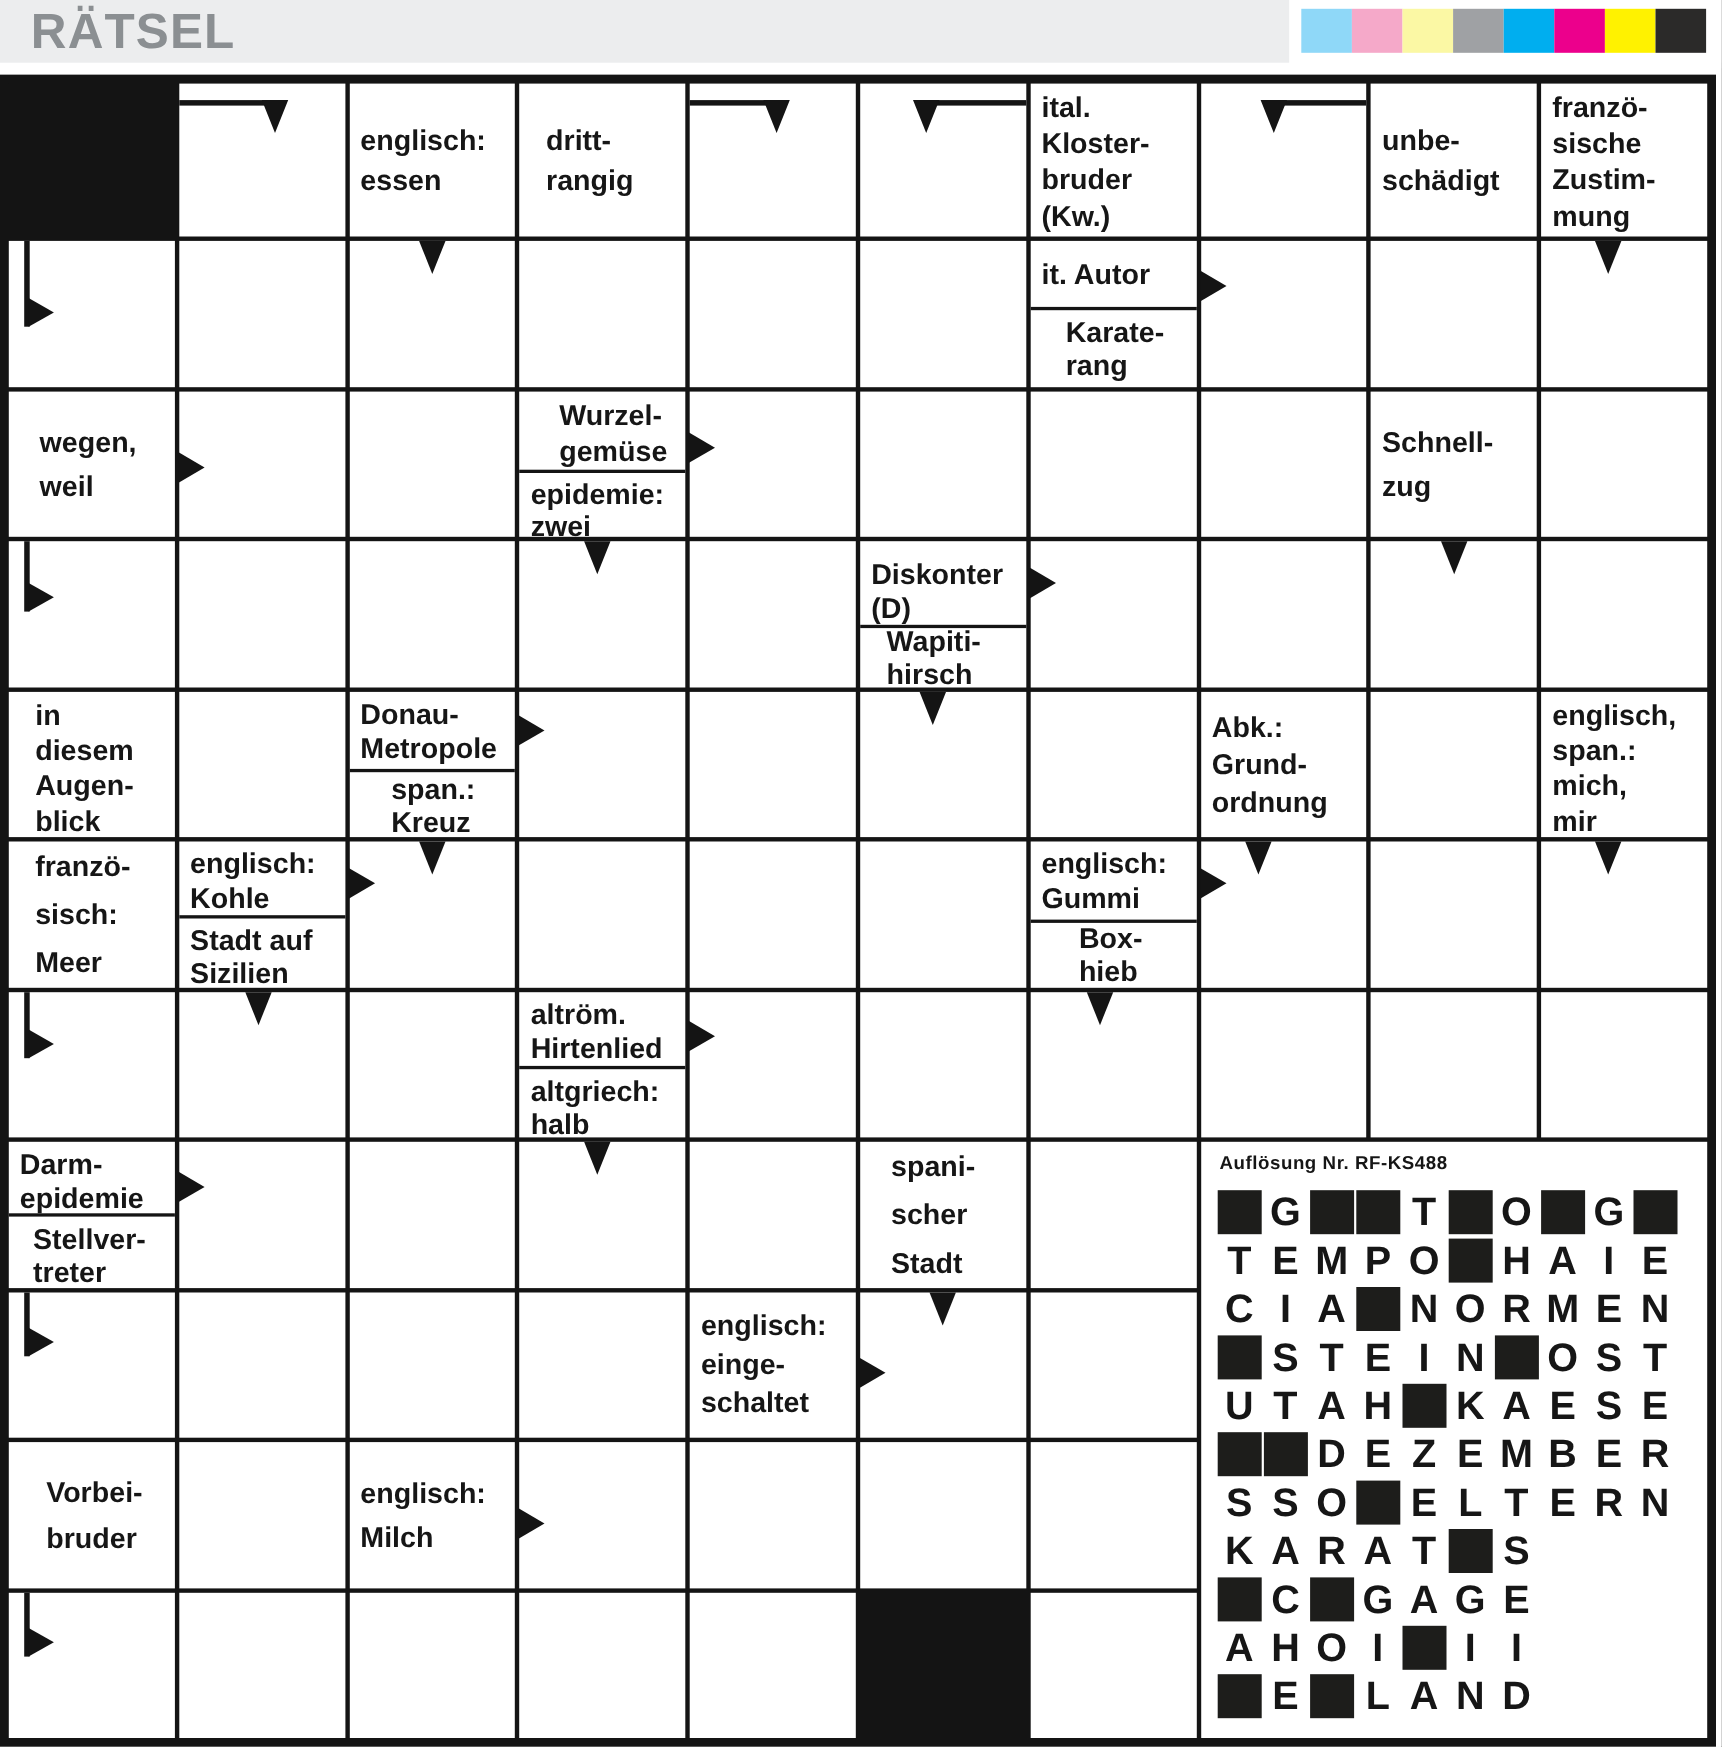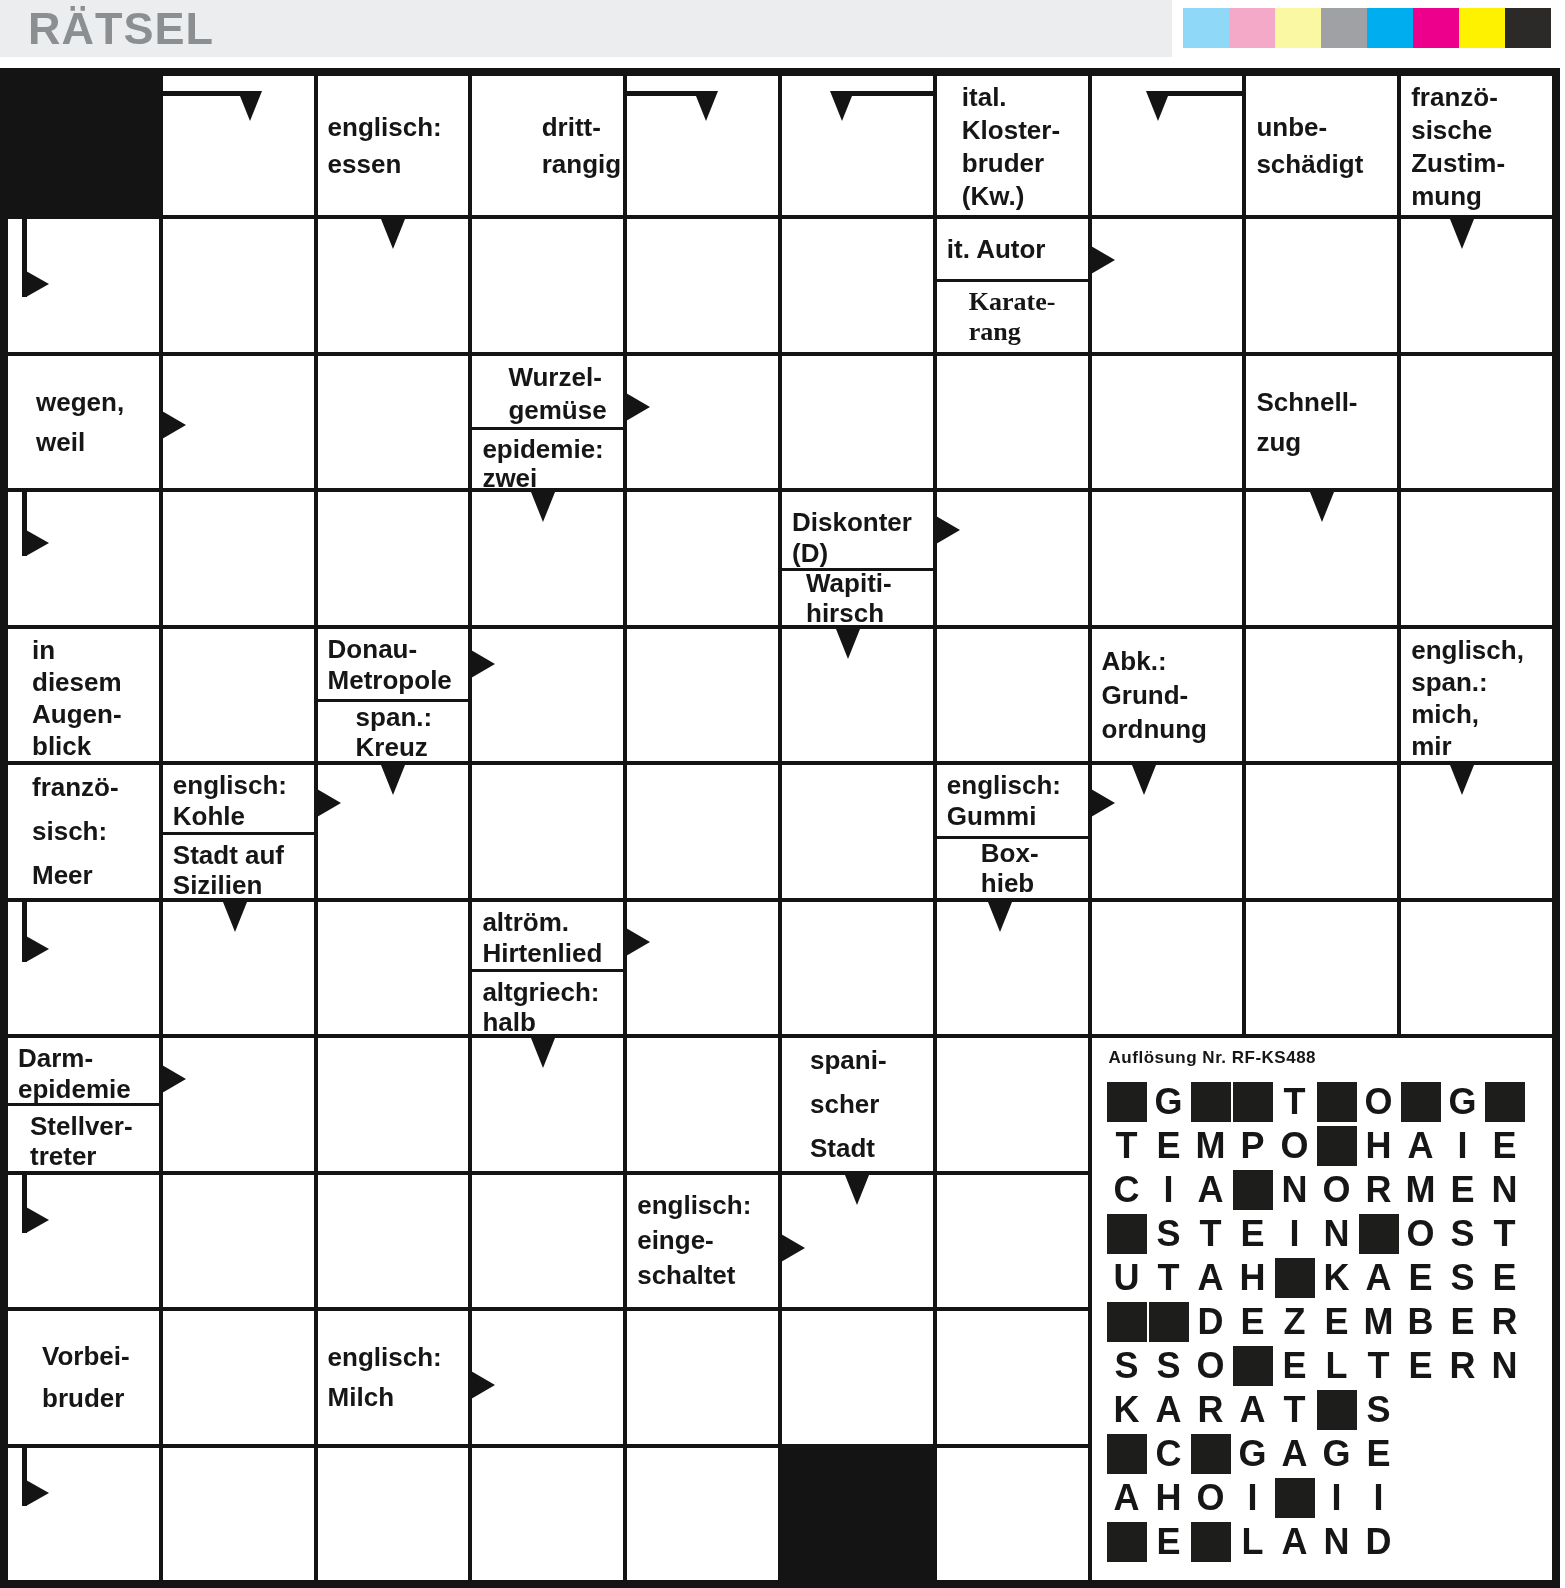--- a/index.html
+++ b/index.html
@@ -62,35 +62,35 @@
       <div class="cell" style="grid-area: 1 / 2;">
         <div class="arr-line" style="left: 0px; width: 58%;"></div>
         <div class="arr-down" style="left: calc(58% - 12px); top: 15px;"></div>
       </div>
       <div class="cell clue-cell" style="grid-area: 1 / 3;">
         <div class="clue-part center" style="flex: 100 1 0px; line-height: 37px;">
           <div>englisch:</div>
           <div>essen</div>
         </div>
       </div>
-      <div class="cell clue-cell" style="grid-area: 1 / 4; align-items: flex-end;">
+      <div class="cell clue-cell" style="grid-area: 1 / 4;">
         <div class="clue-part center" style="flex: 100 1 0px; line-height: 37px; padding-left: 24px;">
           <div>dritt-</div>
           <div>rangig</div>
         </div>
       </div>
       <div class="cell" style="grid-area: 1 / 5;">
         <div class="arr-line" style="left: 0px; width: 52%;"></div>
         <div class="arr-down" style="left: calc(52% - 12px); top: 15px;"></div>
       </div>
       <div class="cell" style="grid-area: 1 / 6;">
         <div class="arr-line" style="left: 40%; right: 0px;"></div>
         <div class="arr-down" style="left: calc(40% - 12px); top: 15px;"></div>
       </div>
-      <div class="cell clue-cell" style="grid-area: 1 / 7; padding-left: 15px;">
+      <div class="cell clue-cell" style="grid-area: 1 / 7;">
         <div class="clue-part" style="flex: 100 1 0px; line-height: 33px;">
           <div>ital.</div>
           <div>Kloster-</div>
           <div>bruder</div>
           <div>(Kw.)</div>
         </div>
       </div>
       <div class="cell" style="grid-area: 1 / 8;">
         <div class="arr-line" style="left: 44%; right: 0px;"></div>
         <div class="arr-down" style="left: calc(44% - 12px); top: 15px;"></div>
@@ -117,21 +117,21 @@
       <div class="cell" style="grid-area: 2 / 3;">
         <div class="arr-down" style="left: calc(50% - 12px); top: 0px;"></div>
       </div>
       <div class="cell" style="grid-area: 2 / 4;"></div>
       <div class="cell" style="grid-area: 2 / 5;"></div>
       <div class="cell" style="grid-area: 2 / 6;"></div>
       <div class="cell clue-cell" style="grid-area: 2 / 7;">
         <div class="clue-part center" style="flex: 46 1 0px; line-height: 30px;">
           <div>it. Autor</div>
         </div>
-        <div class="clue-part center" style="flex: 54 1 0px; line-height: 30px; padding-left: 32px; font-family: Liberation Serif, serif;">
+        <div class="clue-part center" style="flex: 54 1 0px; line-height: 30px; padding-left: 32px;">
           <div>Karate-</div>
           <div>rang</div>
         </div>
       </div>
       <div class="cell" style="grid-area: 2 / 8;">
         <div class="arr-right" style="top: calc(20%);"></div>
       </div>
       <div class="cell" style="grid-area: 2 / 9;"></div>
       <div class="cell" style="grid-area: 2 / 10;">
         <div class="arr-down" style="left: calc(40% - 12px); top: 0px;"></div>

